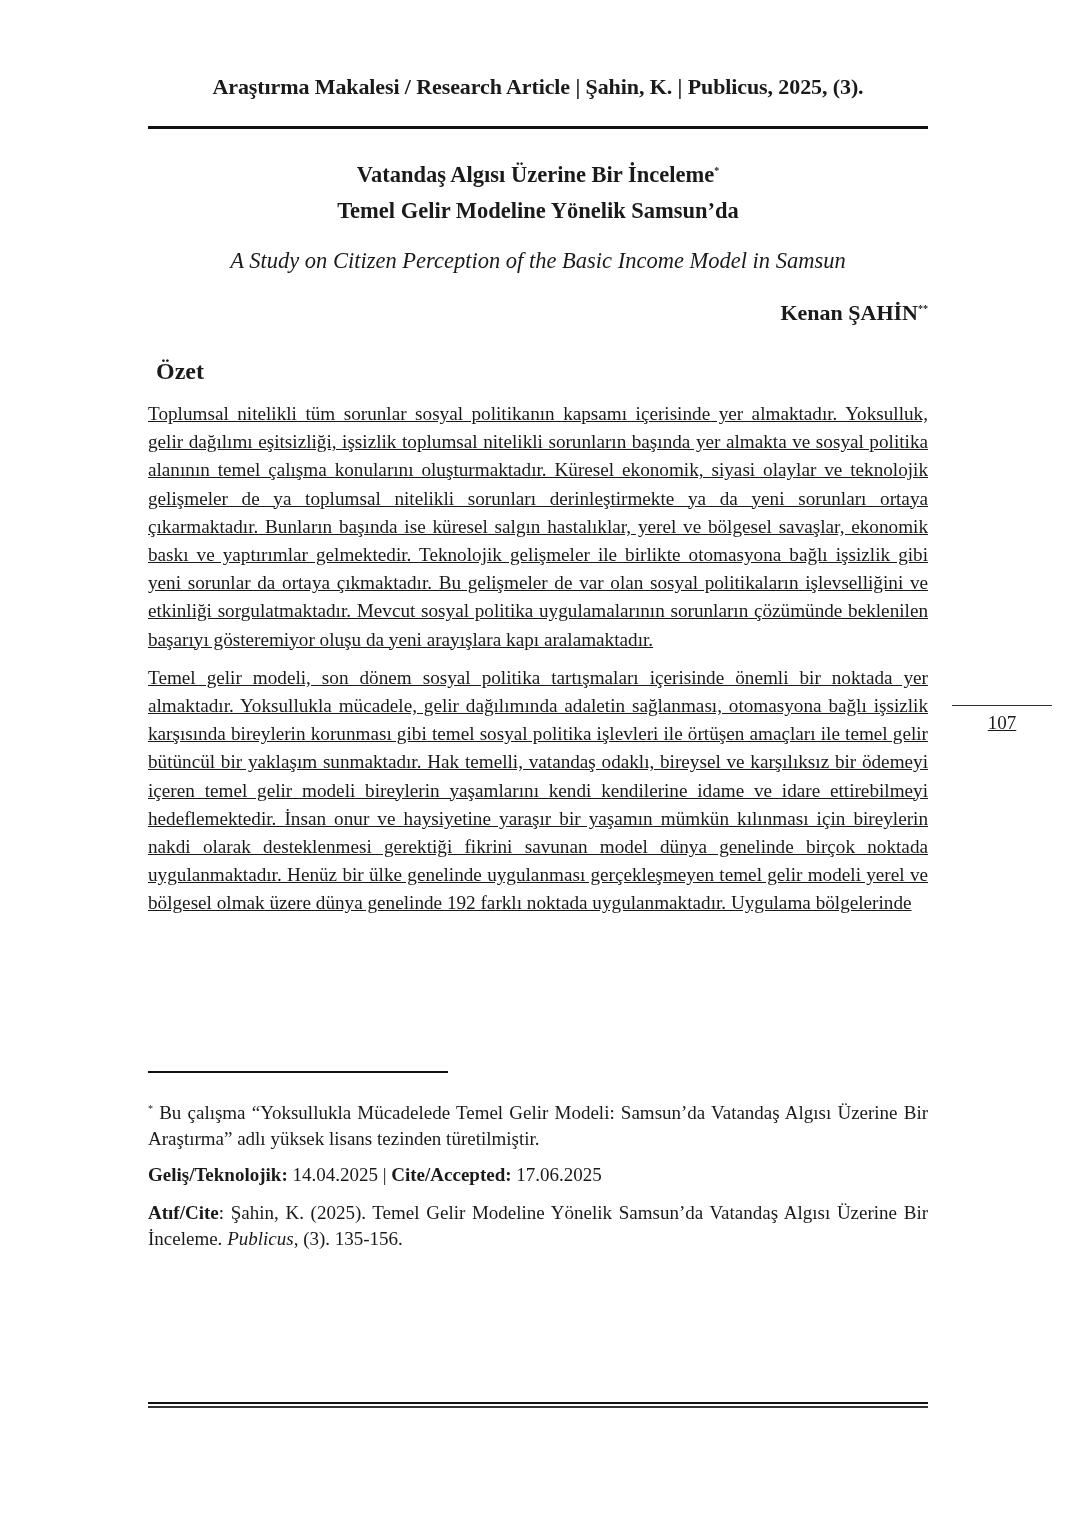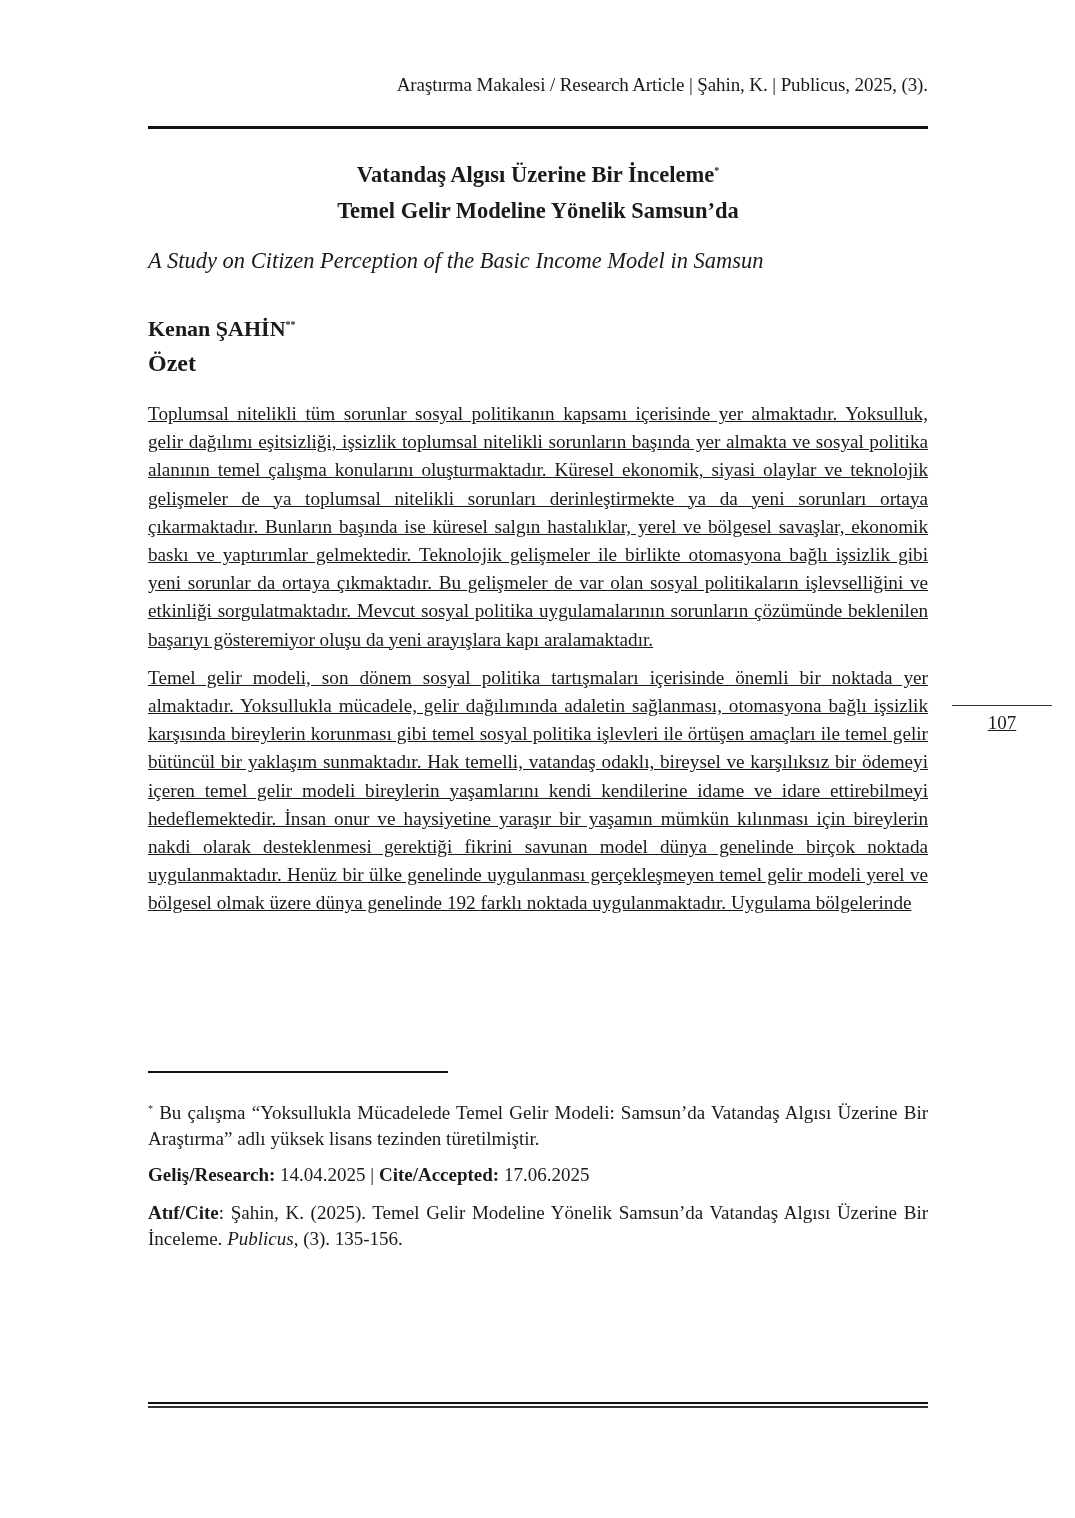--- a/index.html
+++ b/index.html
@@ -1,28 +1,28 @@
 <!DOCTYPE html>
 <html><head>
 <meta charset="utf-8">
 <style>
   html, body { margin: 0; padding: 0; background: #ffffff; }
   body { width: 1075px; height: 1518px; position: relative; overflow: hidden;
          font-family: "Liberation Serif", "DejaVu Serif", serif; color: #1a1a1a; }
-  .running-header { position: absolute; top: 74px; left: 148px; width: 780px; text-align: right;
-         font-size: 19px; letter-spacing: -0.1px; }
+  .running-header { position: absolute; top: 74px; left: 148px; width: 780px; text-align: center;
+         font-size: 22px; letter-spacing: -0.1px; font-weight: bold; }
   .rule-top { position: absolute; top: 126px; left: 148px; width: 780px; height: 3px; background: #111; }
   .title { position: absolute; top: 157px; left: 148px; width: 780px; text-align: center;
          font-weight: bold; font-size: 22.5px; line-height: 36px; }
   .title sup, .author sup { font-size: 10px; vertical-align: super; line-height: 0; }
-  .subtitle { position: absolute; top: 248px; left: 148px; width: 780px; 
+  .subtitle { position: absolute; top: 248px; left: 148px; width: 780px; text-align: center;
          font-style: italic; font-size: 22.5px; }
-  .author { position: absolute; top: 300px; left: 148px; width: 780px; 
-         font-weight: bold; font-size: 22px; margin-top: 16px; }
-  .section-heading { position: absolute; top: 350px; left: 148px; font-weight: bold; font-size: 24px; margin: 0; }
+  .author { position: absolute; top: 300px; left: 148px; width: 780px; text-align: right;
+         font-weight: bold; font-size: 22px; }
+  .section-heading { position: absolute; top: 350px; left: 148px; font-weight: bold; font-size: 24px; margin: 8px; }
   .abstract { position: absolute; top: 400px; left: 148px; width: 780px; font-size: 19.2px;
          line-height: 28.2px; text-align: justify; }
   .abstract p { margin: 0 0 10px 0; text-decoration: underline; }
   .page-num-rule { position: absolute; top: 705px; left: 952px; width: 100px; height: 1px; background: #333; }
   .page-num { position: absolute; top: 712px; left: 952px; width: 100px; text-align: center; font-size: 19px; text-decoration: underline; }
   .fn-rule { position: absolute; top: 1071px; left: 148px; width: 300px; height: 2px; background: #111; }
   .footnotes { position: absolute; top: 1088px; left: 148px; width: 780px; font-size: 19px; line-height: 26px;
          text-align: justify; }
   .footnotes p { margin: 12px 0 10px 0; }
   .footnotes sup { font-size: 10px; vertical-align: super; line-height: 0; }
@@ -54,21 +54,21 @@
   <p>Temel gelir modeli, son dönem sosyal politika tartışmaları içerisinde önemli bir noktada yer almaktadır. Yoksullukla mücadele, gelir dağılımında adaletin sağlanması, otomasyona bağlı işsizlik karşısında bireylerin korunması gibi temel sosyal politika işlevleri ile örtüşen amaçları ile temel gelir bütüncül bir yaklaşım sunmaktadır. Hak temelli, vatandaş odaklı, bireysel ve karşılıksız bir ödemeyi içeren temel gelir modeli bireylerin yaşamlarını kendi kendilerine idame ve idare ettirebilmeyi hedeflemektedir. İnsan onur ve haysiyetine yaraşır bir yaşamın mümkün kılınması için bireylerin nakdi olarak desteklenmesi gerektiği fikrini savunan model dünya genelinde birçok noktada uygulanmaktadır. Henüz bir ülke genelinde uygulanması gerçekleşmeyen temel gelir modeli yerel ve bölgesel olmak üzere dünya genelinde 192 farklı noktada uygulanmaktadır. Uygulama bölgelerinde</p>
 </div>
 
 <div class="page-num-rule"></div>
 <div class="page-num">107</div>
 
 <div class="fn-rule"></div>
 
 <div class="footnotes">
   <p><sup>*</sup> <span>Bu çalışma “Yoksullukla Mücadelede Temel Gelir Modeli: Samsun’da Vatandaş Algısı Üzerine Bir Araştırma” adlı yüksek lisans tezinden türetilmiştir.</span></p>
-  <p class="dates"><b>Geliş/Research:</b> <span>14.04.2025</span> <span>|</span> <b>Cite/Accepted:</b> <span>17.06.2025</span></p>
+  <p class="dates"><b>Geliş/Teknolojik:</b> <span>14.04.2025</span> <span>|</span> <b>Cite/Accepted:</b> <span>17.06.2025</span></p>
   <p><b>Atıf/Cite</b><span>: Şahin, K. (2025). Temel Gelir Modeline Yönelik Samsun’da Vatandaş Algısı Üzerine Bir İnceleme. </span><i>Publicus</i><span>, (3). 135-156.</span></p>
 </div>
 
 <div class="rule-bottom">
   <div class="l1"></div>
     <div class="l2"></div>
     <div class="l3"></div>
 </div>
 
 </body></html>

